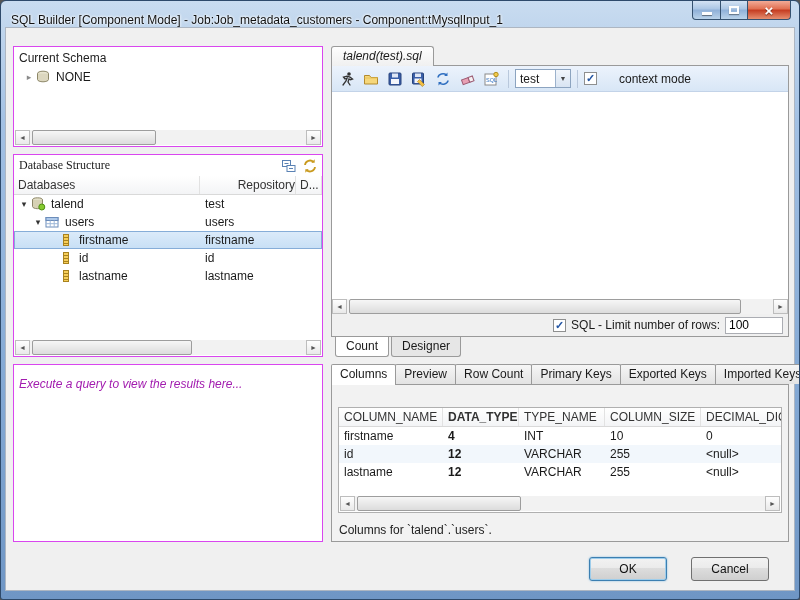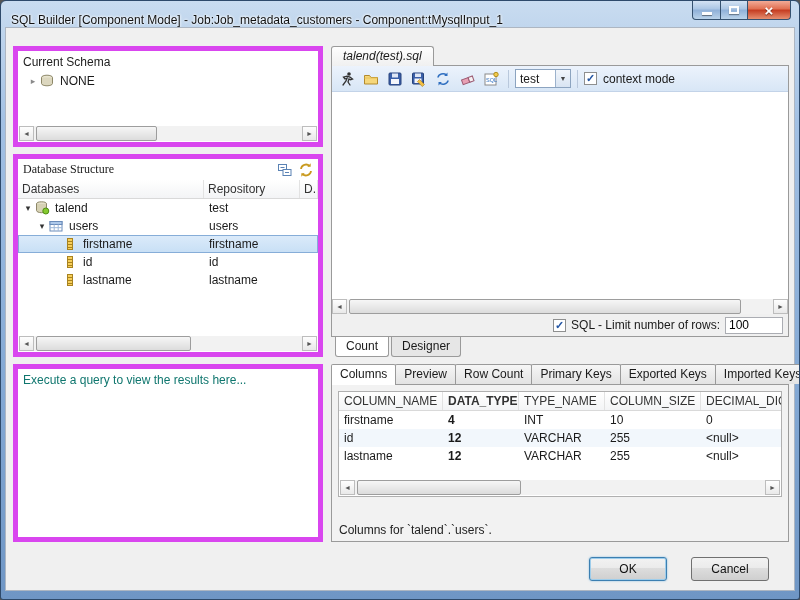--- a/index.html
+++ b/index.html
@@ -18,21 +18,21 @@
   .wc-max { width:27px; border-left:none; background:linear-gradient(#d3e2f3,#aac5e4 45%,#8fb0d8 50%,#bad3ea); }
   .wc-close { width:43px; border-left:none; border-radius:0 0 4px 0; background:linear-gradient(#f2ab97,#e06e50 45%,#c43b20 50%,#e78f70); }
   .g-min { width:10px; height:3px; background:#fdfdfd; box-shadow:0 1px 1px rgba(0,0,0,.45); margin-top:6px; }
   .g-max { width:10px; height:8px; border:2px solid #fdfdfd; box-shadow:0 1px 1px rgba(0,0,0,.35); }
   .g-close { color:#fff; font-size:15px; font-weight:bold; line-height:15px; text-shadow:0 1px 1px rgba(0,0,0,.5); }
 
   
   .client { position:absolute; left:4px; right:4px; top:26px; bottom:8px; background:#f0f0f0;
     box-shadow:inset 0 0 0 1px rgba(50,75,110,.35); }
 
-  .panel { position:absolute; background:#fff; border:5px solid #d946ef; }
+  .panel { position:absolute; background:#fff; border:1px solid #d946ef; }
 
   
   .cs-panel { left:8px; top:19px; width:310px; height:101px; }
   .panel-label { padding:4px 0 3px 5px; font-size:12px; color:#222; }
   .cs-row { display:flex; align-items:center; height:18px; padding-left:8px; }
 
   .expander { width:14px; text-align:center; font-size:9px; color:#8a8a8a; flex:none; }
   .expander.open { color:#333; }
   .tree-icon { width:17px; height:14px; flex:none; display:inline-flex; align-items:center; margin-right:3px; }
   .tree-label { white-space:nowrap; }
@@ -44,64 +44,64 @@
   .sb-track { flex:1; position:relative; background:#f2f2f2; }
   .sb-thumb { position:absolute; top:0; bottom:0; background:linear-gradient(#f6f6f6,#dcdcdc); border:1px solid #9d9d9d; border-radius:2px; }
 
   
   .db-panel { left:8px; top:127px; width:310px; height:203px; }
   .db-titlerow { display:flex; align-items:center; height:21px; padding:0 3px 0 5px; }
   .db-titlerow .lbl { flex:1;font-family:Liberation Serif, serif; }
   .hdr-icon { width:19px; height:17px; display:flex; align-items:center; justify-content:center; }
   .db-header { display:flex; height:19px; background:linear-gradient(#ffffff,#f3f4f6); border-bottom:1px solid #d9d9d9; }
   .db-hcell { border-right:1px solid #e2e2e2; padding-left:4px; line-height:18px; font-size:12px; color:#333; white-space:nowrap; overflow:hidden; }
-  .c0 { width:186px; flex:none; } .c1 { width:96px; flex:none; } .c2 { flex:1; }
+  .c0 { width:186px; flex:none; } .c1 { width:96px; flex:none;text-align:right; } .c2 { flex:1; }
   .tree-row { display:flex; align-items:center; height:18px; }
   .tree-row.selected { background:linear-gradient(#dcebfa,#c7dff5); box-shadow:inset 0 0 0 1px #86add8; }
   .tree-name { width:186px; flex:none; display:flex; align-items:center; overflow:hidden; }
   .tree-repo { width:96px; flex:none; padding-left:5px; white-space:nowrap; overflow:hidden; }
 
   
   .results-panel { left:8px; top:337px; width:310px; height:178px; }
-  .results-text { padding:4px 5px; color:#0f766e; }
+  .results-text { padding:12px 5px; color:#a21caf;font-style:italic; }
 
   
   .editor-wrap { position:absolute; left:326px; top:19px; width:458px; height:311px; }
   .editor-tab { position:absolute; left:0; top:0; height:20px; padding:0 11px; line-height:19px; z-index:2;
     background:linear-gradient(#fefefe,#f0f0f0); border:1px solid #9a9a9a; border-bottom:none; border-radius:3px 3px 0 0; font-size:12px;font-style:italic; }
   .editor-main { position:absolute; left:0; right:0; top:19px; bottom:20px; border:1px solid #9a9a9a; background:#fff;
     display:flex; flex-direction:column; z-index:1; }
   .editor-toolbar { height:26px; flex:none; background:linear-gradient(#ecf3fc,#d8e6f6); border-bottom:1px solid #c3d3e8;
     display:flex; align-items:center; padding:0 4px; gap:2px; }
   .tool-btn { width:22px; height:22px; border-radius:3px; display:flex; align-items:center; justify-content:center; }
   .tb-sep { width:1px; height:18px; background:#b9c8dc; margin:0 4px; flex:none; }
   .combo { width:56px; height:19px; background:#fff; border:1px solid #8ca4c0; display:flex; align-items:center; font-size:12px; flex:none; }
   .combo-text { flex:1; padding-left:4px; }
   .combo-arrow { width:15px; height:17px; background:linear-gradient(#f2f6fb,#d8e4f2); border-left:1px solid #9cb2cc;
     display:flex; align-items:center; justify-content:center; font-size:7px; color:#444; }
   .checkbox { width:13px; height:13px; background:#fff; border:1px solid #8e8f8f; display:inline-flex; align-items:center;
     justify-content:center; font-size:11px; color:#2456a4; font-weight:bold; flex:none; }
-  .ctx-label { margin-left:4px; }
+  .ctx-label { margin-left:20px; }
   .editor-area { flex:1; background:#fff; position:relative; }
   .editor-hscroll { position:relative; height:15px; flex:none; display:flex; }
   .limit-row { height:22px; flex:none; background:#f0f0f0; display:flex; align-items:center; justify-content:flex-end; gap:5px; padding-right:5px; }
   .limit-input { width:58px; height:17px; border:1px solid #abadb3; font:12px "Liberation Sans", sans-serif; padding:0 3px; }
   .editor-btabs { position:absolute; left:4px; bottom:0; height:20px; display:flex; }
   .btab { padding:0 10px; line-height:18px; font-size:12px; border:1px solid #9a9a9a; border-top:none;
     border-radius:0 0 3px 3px; background:#e6e6e6; margin-right:2px; }
   .btab.active { background:#fff; }
 
   
   .details-wrap { position:absolute; left:326px; top:337px; width:458px; height:178px; }
   .details-tabs { position:absolute; left:0; top:0; right:0; height:21px; display:flex; z-index:2; }
   .tab { padding:0 8px; line-height:19px; height:20px; font-size:12px; border:1px solid #9a9a9a; border-bottom:none;
     background:linear-gradient(#f6f6f6,#e3e3e3); margin-right:-1px; border-radius:2px 2px 0 0; white-space:nowrap; }
   .tab.active { background:#fff; height:21px; z-index:3; }
   .details-content { position:absolute; left:0; right:0; top:20px; bottom:0; border:1px solid #9a9a9a; background:#f2f2f2; z-index:1; }
-  .table-box { position:absolute; left:6px; top:6px; right:6px; height:106px; background:#fff; border:1px solid #b0b0b0; overflow:hidden; }
+  .table-box { position:absolute; left:6px; top:22px; right:6px; height:106px; background:#fff; border:1px solid #b0b0b0; overflow:hidden; }
   .dt-inner { width:540px; }
   .dt-header { display:flex; height:19px; background:linear-gradient(#ffffff,#f3f4f6); border-bottom:1px solid #d9d9d9; }
   .dt-hcell { border-right:1px solid #e2e2e2; padding-left:5px; line-height:18px; font-size:12px; color:#333; white-space:nowrap; overflow:hidden; flex:none; }
   .dt-row { display:flex; height:18px; }
   .dt-row.alt { background:#f2f7fc; }
   .dt-cell { padding-left:5px; line-height:18px; white-space:nowrap; overflow:hidden; flex:none; }
   .d0 { width:104px; } .d1 { width:76px;font-weight:bold; } .d2 { width:86px; } .d3 { width:96px; } .d4 { width:108px; }
   .details-status { position:absolute; left:7px; bottom:4px; color:#222; }
 
   

